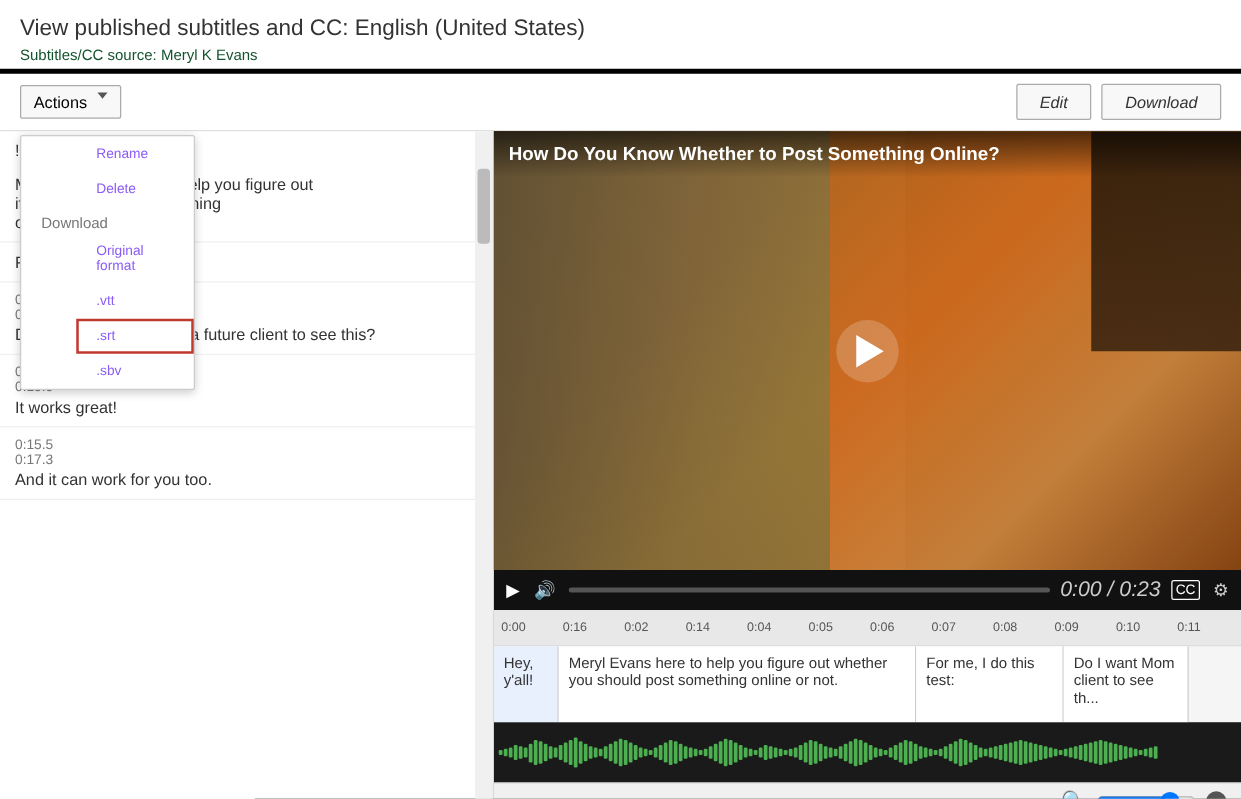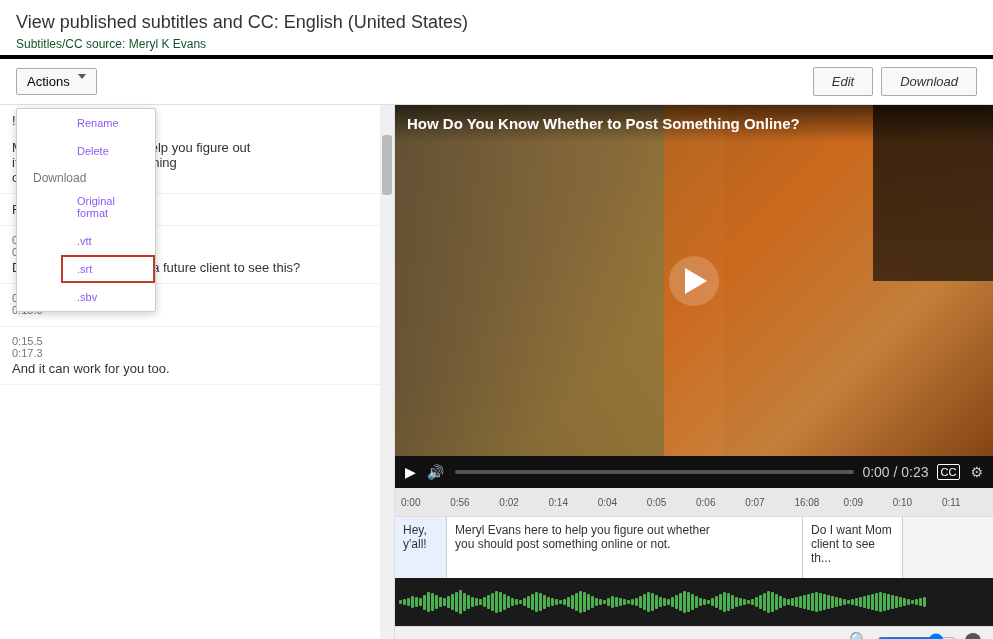--- a/index.html
+++ b/index.html
@@ -41,32 +41,32 @@
     .video-panel { flex: 1; background: #000; display: flex; flex-direction: column; overflow: hidden; }
     .video-area { flex: 1; position: relative; background: #000; min-height: 0; }
     .video-title-overlay { position: absolute; top: 0; left: 0; right: 0; padding: 10px 12px; background: linear-gradient(to bottom, rgba(0,0,0,0.6), transparent); color: #fff; font-size: 15px; font-weight: bold; }
     .play-btn-overlay { position: absolute; top: 50%; left: 50%; transform: translate(-50%, -50%); width: 50px; height: 50px; background: rgba(255,255,255,0.2); border-radius: 50%; display: flex; align-items: center; justify-content: center; cursor: pointer; }
     .play-triangle { width: 0; height: 0; border-top: 13px solid transparent; border-bottom: 13px solid transparent; border-left: 22px solid white; margin-left: 4px; }
 
     .video-controls { background: #111; padding: 6px 8px; display: flex; align-items: center; gap: 8px; }
     .ctrl-btn { background: none; border: none; cursor: pointer; color: #fff; font-size: 14px; padding: 2px; }
     .progress-bar { flex: 1; height: 4px; background: #555; border-radius: 2px; position: relative; }
     .progress-fill { height: 100%; background: #f00; width: 0%; border-radius: 2px; }
-    .time-display { color: #ccc; font-size: 14px; white-space: nowrap; }
+    .time-display { color: #ccc; font-size: 17px; white-space: nowrap; font-style: italic; }
     .cc-btn { color: #fff; font-size: 11px; border: 1px solid #fff; padding: 1px 3px; border-radius: 2px; cursor: pointer; background: none; }
     .settings-btn { color: #ccc; font-size: 14px; cursor: pointer; }
 
     .timeline { background: #e8e8e8; height: 28px; display: flex; align-items: center; overflow: hidden; position: relative; }
     .timeline-labels { display: flex; width: 100%; padding: 0 4px; }
     .timeline-label { flex: 1; font-size: 10px; color: #555; text-align: left; padding-left: 2px; }
 
     .captions-strip { display: flex; height: 62px; background: #f5f5f5; border-top: 1px solid #ddd; overflow: hidden; }
     .caption-block { border-right: 1px solid #ccc; padding: 6px 8px; font-size: 12px; color: #333; overflow: hidden; flex-shrink: 0; }
     .caption-block-hey { width: 52px; background: #e8f0fe; }
-    .caption-block-meryl { width: 356px; background: #fff; }
+    .caption-block-meryl { width: 286px; background: #fff; }
     .caption-block-forme { width: 118px; background: #fff; }
     .caption-block-doiwant { width: 100px; background: #fff; }
 
     .waveform { height: 48px; background: #1a1a1a; display: flex; align-items: center; padding: 0 4px; }
     .waveform-inner { width: 100%; height: 32px; display: flex; align-items: center; gap: 1px; }
     .wave-bar { background: #4caf50; border-radius: 1px; flex-shrink: 0; }
 
     .zoom-bar { background: #f0f0f0; height: 28px; display: flex; align-items: center; justify-content: flex-end; padding: 0 12px; gap: 8px; border-top: 1px solid #ddd; }
     .zoom-icon { font-size: 16px; color: #555; }
     .zoom-slider { width: 80px; }
@@ -132,20 +132,21 @@
       </div>
       <div class="subtitle-item">
         <div class="text">For me, I do this test:</div>
       </div>
       <div class="subtitle-item">
         <div class="time-range">0:09.6<br>0:13.9</div>
         <div class="text">Do I want Mom, kids, or a future client to see this?</div>
       </div>
       <div class="subtitle-item">
         <div class="time-range">0:13.9<br>0:15.5</div>
+        <div class="text">It works great!</div>
       </div>
       <div class="subtitle-item">
         <div class="time-range">0:15.5<br>0:17.3</div>
         <div class="text">And it can work for you too.</div>
       </div>
     </div>
 
     <div class="scrollbar-area">
       <div class="scrollbar-thumb"></div>
     </div>
@@ -181,42 +182,45 @@
       <span class="time-display">
         <span>0:00</span> / <span>0:23</span>
       </span>
       <button class="cc-btn">CC</button>
       <button class="ctrl-btn settings-btn">⚙</button>
     </div>
 
     <div class="timeline">
       <div class="timeline-labels">
         <div class="timeline-label">0:00</div>
-        <div class="timeline-label">0:56</div>
+        <div class="timeline-label">0:16</div>
         <div class="timeline-label">0:02</div>
         <div class="timeline-label">0:14</div>
         <div class="timeline-label">0:04</div>
         <div class="timeline-label">0:05</div>
         <div class="timeline-label">0:06</div>
         <div class="timeline-label">0:07</div>
-        <div class="timeline-label">16:08</div>
+        <div class="timeline-label">0:08</div>
         <div class="timeline-label">0:09</div>
         <div class="timeline-label">0:10</div>
         <div class="timeline-label">0:11</div>
       </div>
     </div>
 
     <div class="captions-strip">
       <div class="caption-block caption-block-hey">
         <span>Hey,
 y'all!</span>
       </div>
       <div class="caption-block caption-block-meryl">
         <span>Meryl Evans here to help you figure out whether<br>you should post something online or not.</span>
       </div>
+      <div class="caption-block caption-block-forme">
+        <span>For me, I do this<br>test:</span>
+      </div>
       <div class="caption-block caption-block-doiwant">
         <span>Do I want Mom<br>client to see th...</span>
       </div>
     </div>
 
     <div class="waveform">
       <div class="waveform-inner">
 
       <div class="wave-bar" style="width: 3px; height: 4px;"></div>
           <div class="wave-bar" style="width: 3px; height: 6px;"></div>

